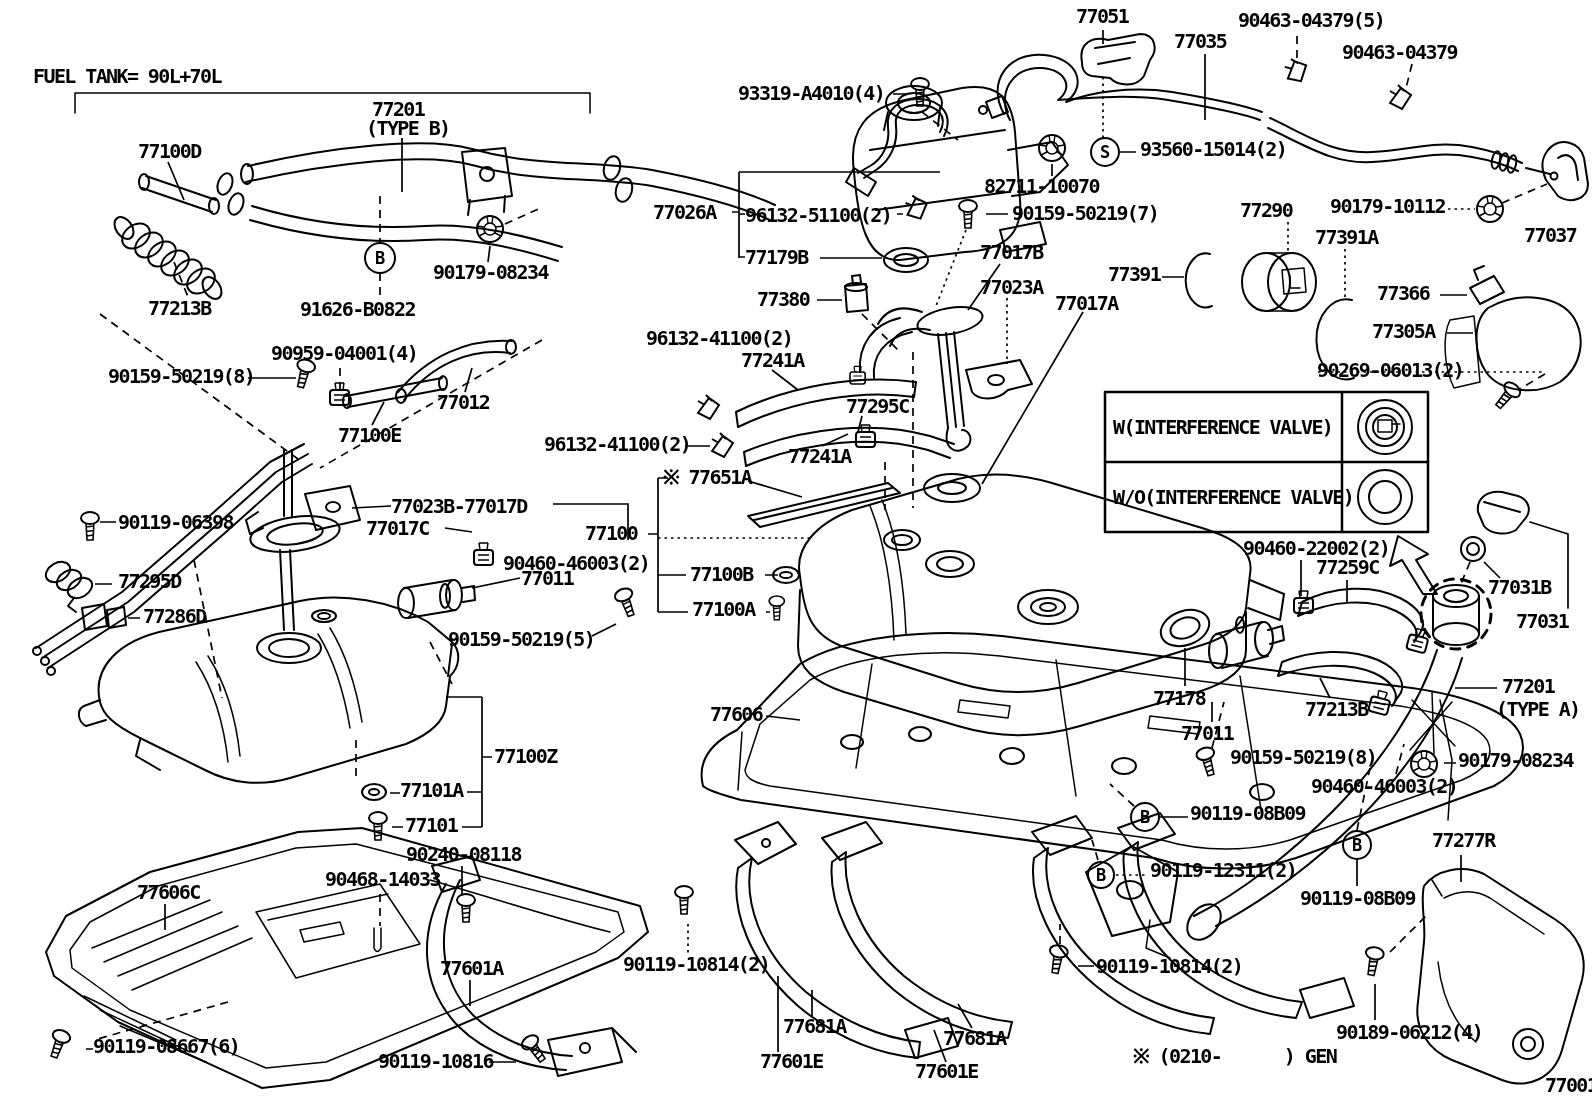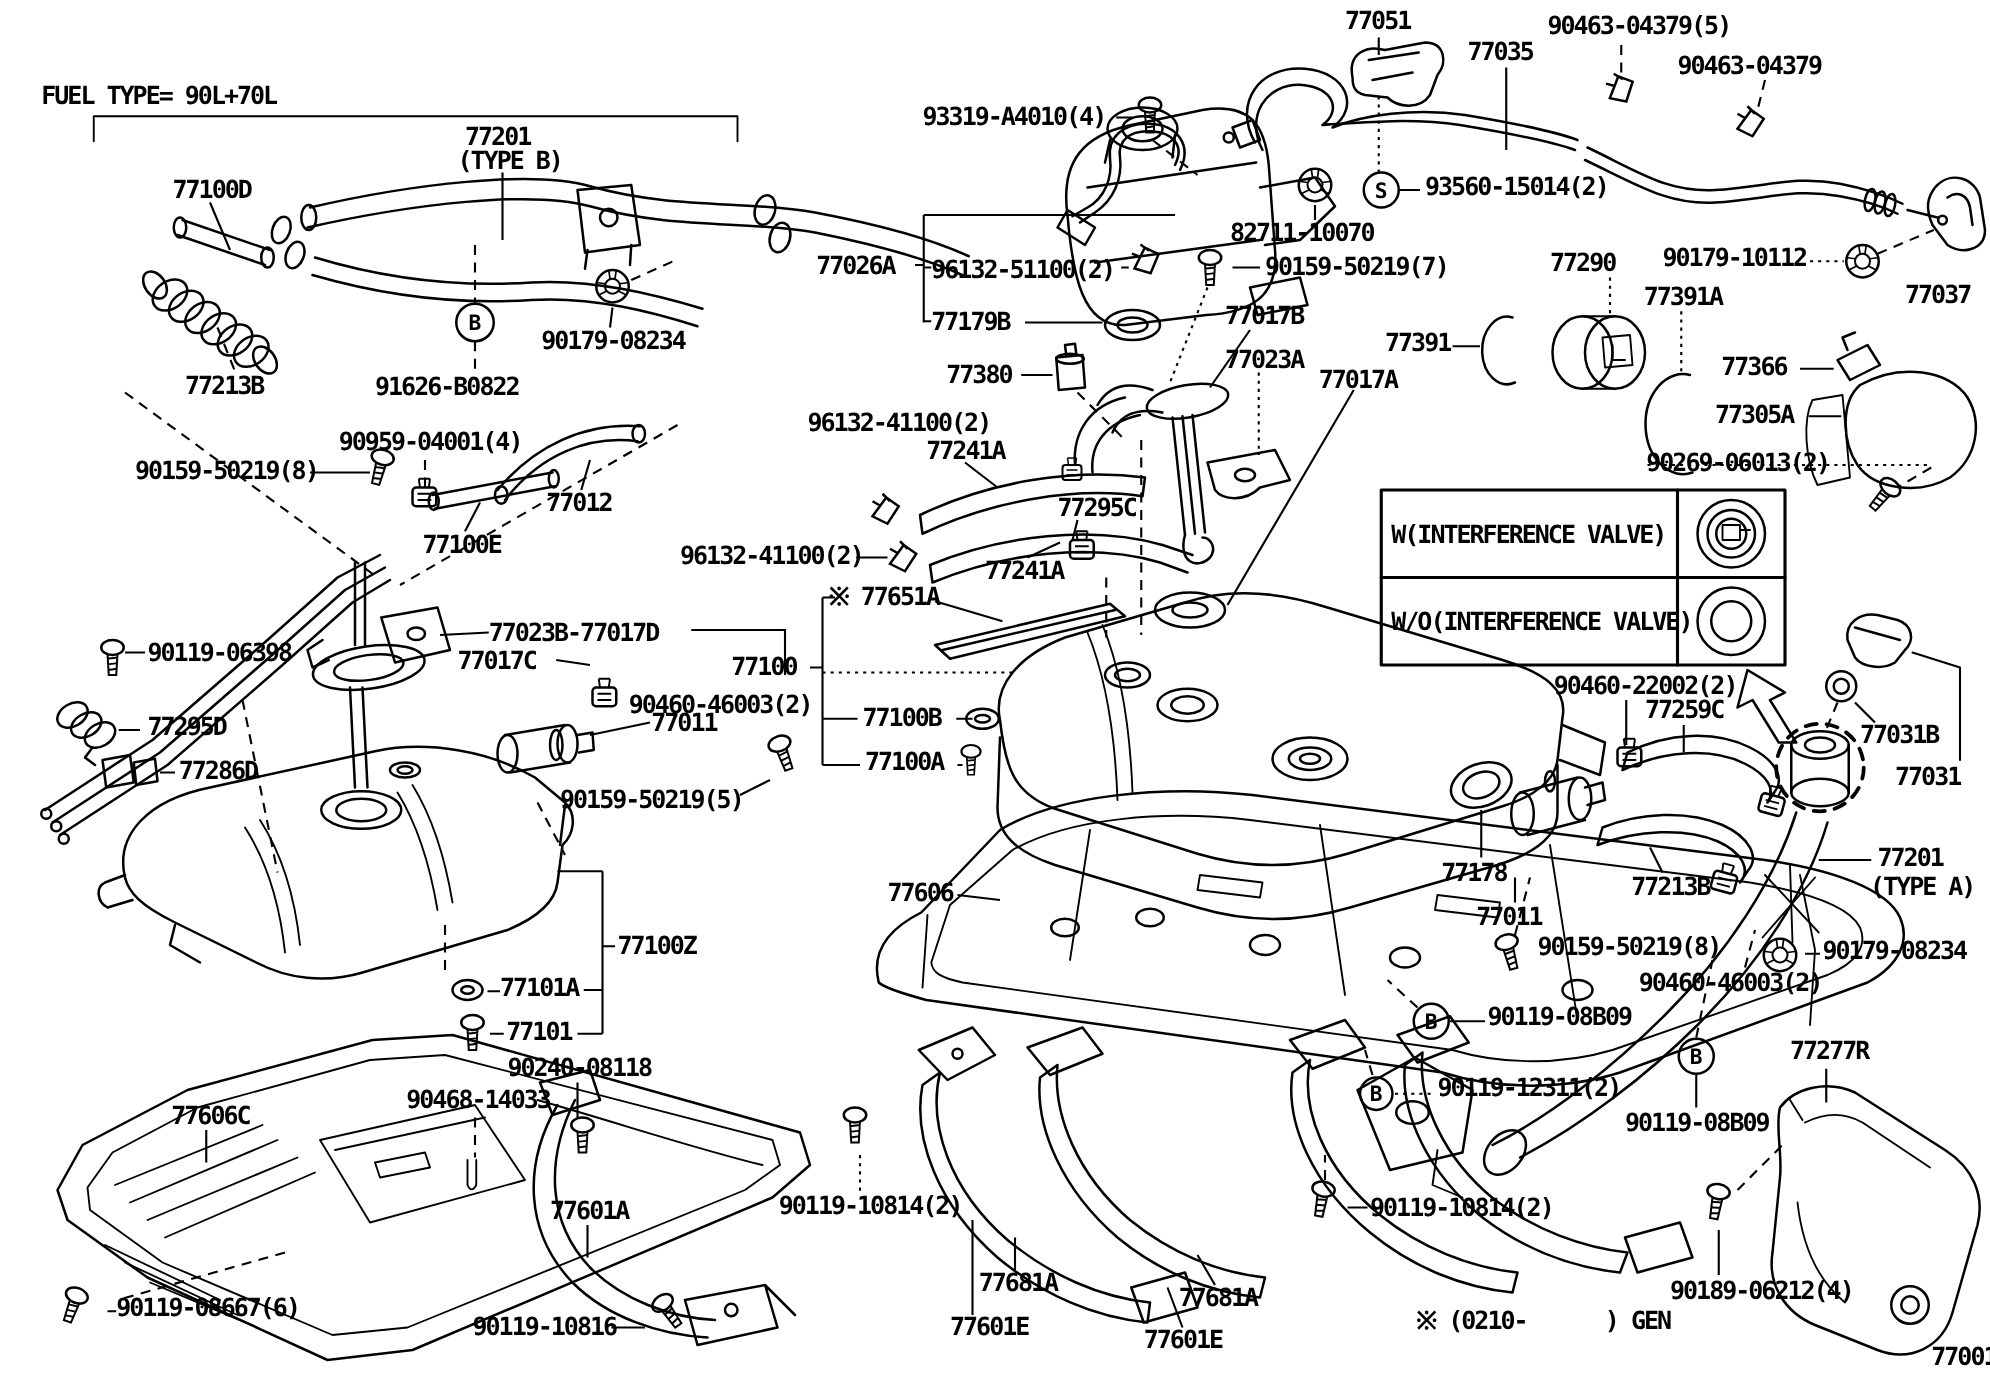--- a/index.html
+++ b/index.html
@@ -422,16 +422,16 @@
         <text x="1101" y="881" class="co">B</text>
         <circle cx="1357" cy="845" r="14" fill="none" stroke="#000" stroke-width="2"></circle>
         <text x="1357" y="851" class="co">B</text>
       </g>
   <g id="table-text-layer">
         <text x="1113" y="434" font-size="18">W(INTERFERENCE VALVE)</text>
         <text x="1113" y="504" font-size="18">W/O(INTERFERENCE VALVE)</text>
       </g>
 </svg>
 
-<div class="htext" style="left:33px;top:64px;">FUEL TYPE= 90L+70L</div>
+<div class="htext" style="left:33px;top:64px;">FUEL TANK= 90L+70L</div>
 <div class="htext" style="left:1133px;top:1042px;">※ (0210-      ) GEN</div>
 <div class="htext" style="left:1504px;top:1073px;margin-left:41px;">770015H</div>
 </div>
 
 </body></html>

